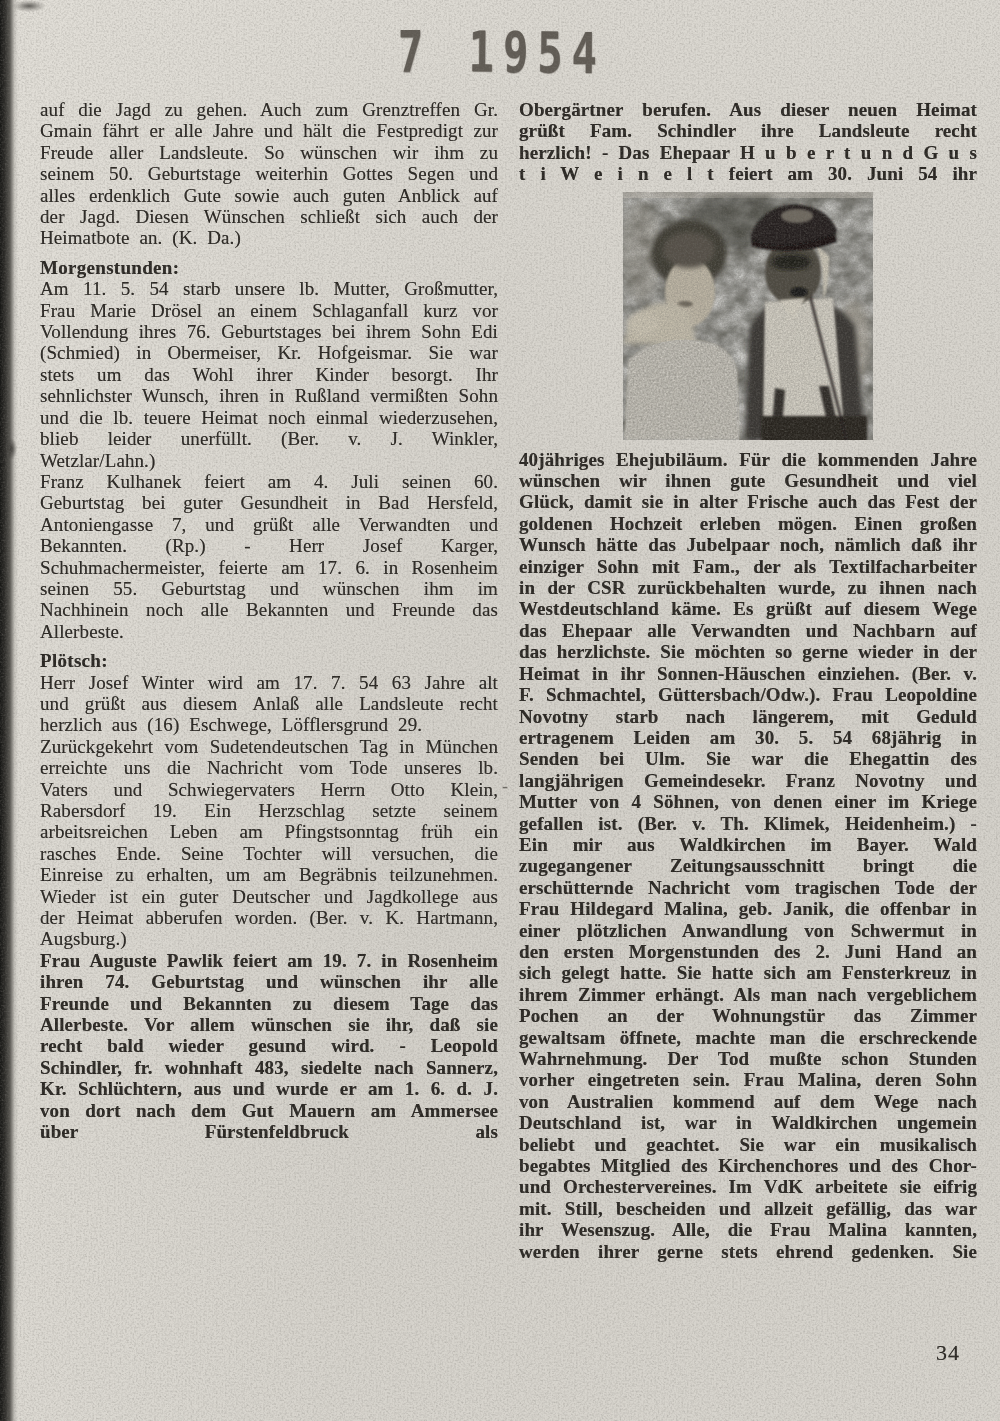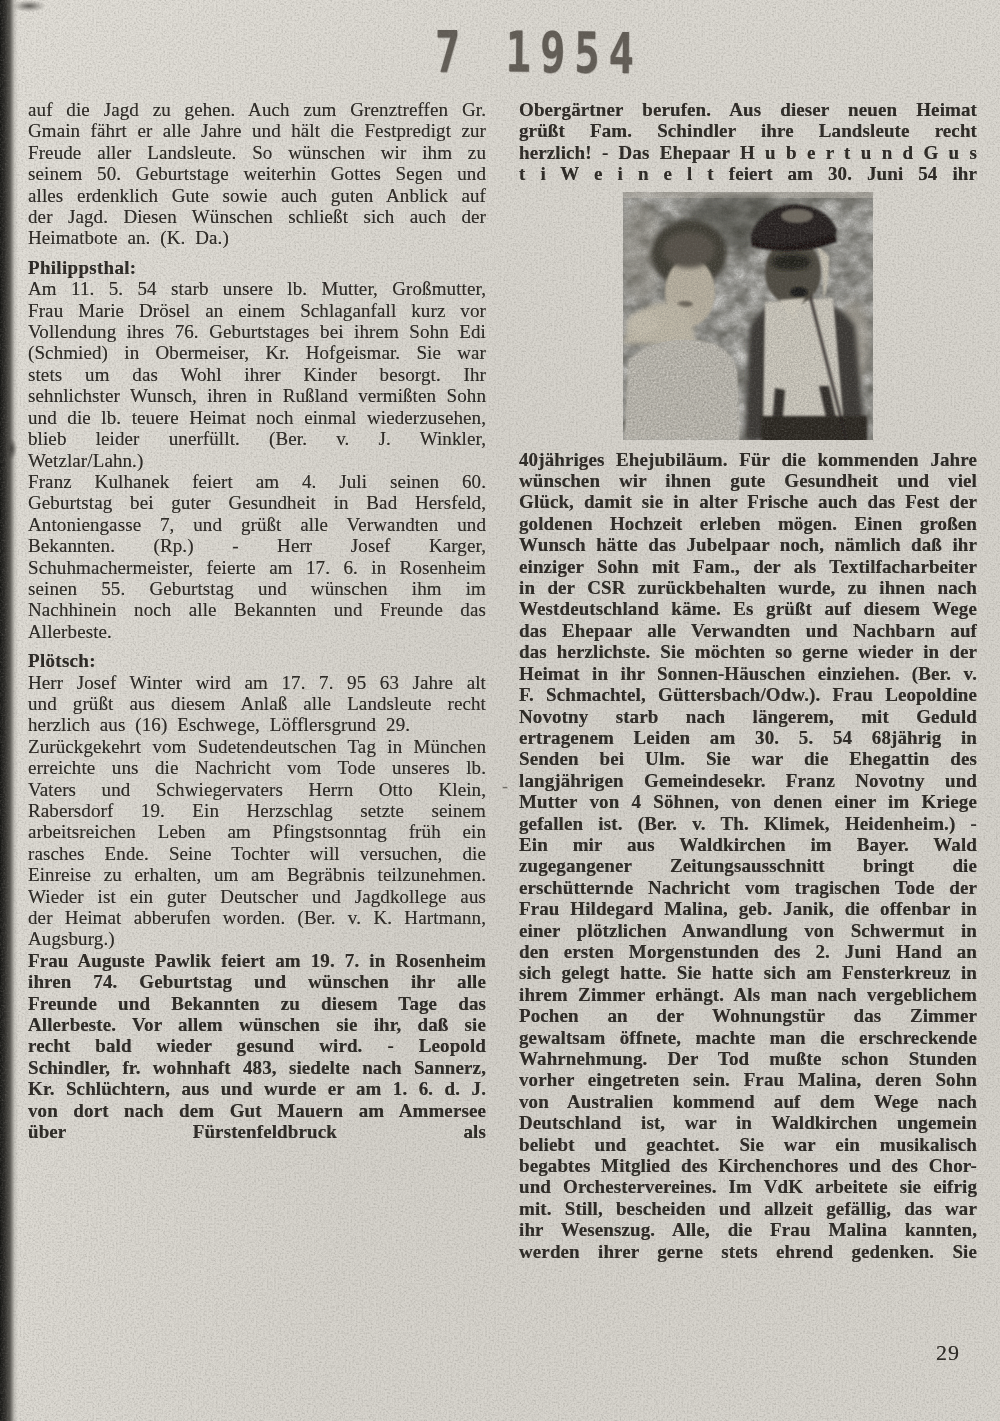--- a/index.html
+++ b/index.html
@@ -25,28 +25,27 @@
     position:absolute; left:12px; top:0px; width:34px; height:12px; z-index:4;
     background:radial-gradient(closest-side,rgba(55,53,49,0.75) 0%,rgba(55,53,49,0.25) 60%,rgba(55,53,49,0) 100%);
   }
   
   .stamp {
     position:absolute; left:398px; top:20px; z-index:5;
     font-family:"DejaVu Sans Mono",monospace; font-weight:700;
     color:#56514a; opacity:0.92;
     text-shadow:0.5px 0.5px 0.8px rgba(86,81,74,0.55), -0.5px 0 0.6px rgba(86,81,74,0.35);
     white-space:nowrap;
-    margin-left:37px;
   }
   .stamp span { display:inline-block; font-size:42px; transform:scaleY(1.34); transform-origin:top; }
   .stamp-issue { margin-right:46px; }
   .stamp-year  { letter-spacing:9px; transform:scaleY(1.34) rotate(0.6deg) !important; }
   
   .col { position:absolute; top:99px; z-index:2; }
-  .col-left  { left:28px;  width:458px; }
+  .col-left  { left:40px;  width:458px; }
   .col-right { left:519px; width:458px; }
   p.body {
     margin:0; text-align:justify; text-justify:inter-word;
     font-size:19px; line-height:21.4px;
     word-spacing:5px; letter-spacing:0.1px;
     text-shadow:0 0 0.5px rgba(42,39,35,0.55);
   }
   p.cont { text-align-last:justify;font-weight:bold; }
   p.sect {
     margin:8px 0 0 0; font-weight:700; font-size:19px; line-height:21.4px;
@@ -73,25 +72,25 @@
   <div class="binding"></div>
   <div class="edge-blob"></div>
   <div class="corner-smudge"></div>
 
   <div class="stamp">
     <span class="stamp-issue">7</span><span class="stamp-year">1954</span>
   </div>
 
   <div class="col col-left">
     <p class="body">auf die Jagd zu gehen. Auch zum Grenztreffen Gr. Gmain fährt er alle Jahre und hält die Festpredigt zur Freude aller Landsleute. So wünschen wir ihm zu seinem 50. Geburtstage weiterhin Gottes Segen und alles erdenklich Gute sowie auch guten Anblick auf der Jagd. Diesen Wünschen schließt sich auch der Heimatbote an. (K. Da.)</p>
-    <p class="sect">Philippsthal:</p>
+    <p class="sect">Morgenstunden:</p>
     <p class="body">Am 11. 5. 54 starb unsere lb. Mutter, Großmutter, Frau Marie Drösel an einem Schlaganfall kurz vor Vollendung ihres 76. Geburtstages bei ihrem Sohn Edi (Schmied) in Obermeiser, Kr. Hofgeismar. Sie war stets um das Wohl ihrer Kinder besorgt. Ihr sehnlichster Wunsch, ihren in Rußland vermißten Sohn und die lb. teuere Heimat noch einmal wiederzusehen, blieb leider unerfüllt. (Ber. v. J. Winkler, Wetzlar/Lahn.)</p>
     <p class="body">Franz Kulhanek feiert am 4. Juli seinen 60. Geburtstag bei guter Gesundheit in Bad Hersfeld, Antoniengasse 7, und grüßt alle Verwandten und Bekannten. (Rp.) - Herr Josef Karger, Schuhmachermeister, feierte am 17. 6. in Rosenheim seinen 55. Geburtstag und wünschen ihm im Nachhinein noch alle Bekannten und Freunde das Allerbeste.</p>
     <p class="sect">Plötsch:</p>
-    <p class="body">Herr Josef Winter wird am 17. 7. 95 63 Jahre alt und grüßt aus diesem Anlaß alle Landsleute recht herzlich aus (16) Eschwege, Löfflersgrund 29.</p>
+    <p class="body">Herr Josef Winter wird am 17. 7. 54 63 Jahre alt und grüßt aus diesem Anlaß alle Landsleute recht herzlich aus (16) Eschwege, Löfflersgrund 29.</p>
     <p class="body">Zurückgekehrt vom Sudetendeutschen Tag in München erreichte uns die Nachricht vom Tode unseres lb. Vaters und Schwiegervaters Herrn Otto Klein, Rabersdorf 19. Ein Herzschlag setzte seinem arbeitsreichen Leben am Pfingstsonntag früh ein rasches Ende. Seine Tochter will versuchen, die Einreise zu erhalten, um am Begräbnis teilzunehmen. Wieder ist ein guter Deutscher und Jagdkollege aus der Heimat abberufen worden. (Ber. v. K. Hartmann, Augsburg.)</p>
     <p class="body cont">Frau Auguste Pawlik feiert am 19. 7. in Rosenheim ihren 74. Geburtstag und wünschen ihr alle Freunde und Bekannten zu diesem Tage das Allerbeste. Vor allem wünschen sie ihr, daß sie recht bald wieder gesund wird. - Leopold Schindler, fr. wohnhaft 483, siedelte nach Sannerz, Kr. Schlüchtern, aus und wurde er am 1. 6. d. J. von dort nach dem Gut Mauern am Ammersee über Fürstenfeldbruck als</p>
   </div>
 
   <div class="col col-right">
     <p class="body cont">Obergärtner berufen. Aus dieser neuen Heimat grüßt Fam. Schindler ihre Landsleute recht herzlich! - Das Ehepaar H u b e r t u n d G u s t i W e i n e l t feiert am 30. Juni 54 ihr</p>
 
     <div class="photo-wrap">
       <svg width="250" height="248" viewBox="0 0 250 248" xmlns="http://www.w3.org/2000/svg">
         <defs>
@@ -160,21 +159,21 @@
         <polygon points="156,108 170,128 182,106" fill="#d8d3c6" filter="url(#b1)"></polygon>
         <rect width="250" height="248" filter="url(#pgrain)" opacity="0.5"></rect>
       </svg>
     </div>
 
     <p class="body cont">40jähriges Ehejubiläum. Für die kommenden Jahre wünschen wir ihnen gute Gesundheit und viel Glück, damit sie in alter Frische auch das Fest der goldenen Hochzeit erleben mögen. Einen großen Wunsch hätte das Jubelpaar noch, nämlich daß ihr einziger Sohn mit Fam., der als Textilfacharbeiter in der CSR zurückbehalten wurde, zu ihnen nach Westdeutschland käme. Es grüßt auf diesem Wege das Ehepaar alle Verwandten und Nachbarn auf das herzlichste. Sie möchten so gerne wieder in der Heimat in ihr Sonnen-Häuschen einziehen. (Ber. v. F. Schmachtel, Güttersbach/Odw.). Frau Leopoldine Novotny starb nach längerem, mit Geduld ertragenem Leiden am 30. 5. 54 68jährig in Senden bei Ulm. Sie war die Ehegattin des langjährigen Gemeindesekr. Franz Novotny und Mutter von 4 Söhnen, von denen einer im Kriege gefallen ist. (Ber. v. Th. Klimek, Heidenheim.) - Ein mir aus Waldkirchen im Bayer. Wald zugegangener Zeitungsausschnitt bringt die erschütternde Nachricht vom tragischen Tode der Frau Hildegard Malina, geb. Janik, die offenbar in einer plötzlichen Anwandlung von Schwermut in den ersten Morgenstunden des 2. Juni Hand an sich gelegt hatte. Sie hatte sich am Fensterkreuz in ihrem Zimmer erhängt. Als man nach vergeblichem Pochen an der Wohnungstür das Zimmer gewaltsam öffnete, machte man die erschreckende Wahrnehmung. Der Tod mußte schon Stunden vorher eingetreten sein. Frau Malina, deren Sohn von Australien kommend auf dem Wege nach Deutschland ist, war in Waldkirchen ungemein beliebt und geachtet. Sie war ein musikalisch begabtes Mitglied des Kirchenchores und des Chor- und Orchestervereines. Im VdK arbeitete sie eifrig mit. Still, bescheiden und allzeit gefällig, das war ihr Wesenszug. Alle, die Frau Malina kannten, werden ihrer gerne stets ehrend gedenken. Sie</p>
   </div>
 
   <div class="margin-mark">-</div>
 
-  <div class="pageno">29</div>
+  <div class="pageno">34</div>
 
   <svg class="grain" width="1000" height="1421" xmlns="http://www.w3.org/2000/svg">
     <filter id="paperNoise">
       <feTurbulence type="fractalNoise" baseFrequency="0.55" numOctaves="2" seed="3"></feTurbulence>
       <feColorMatrix type="matrix" values="0 0 0 0 0.22  0 0 0 0 0.21  0 0 0 0 0.19  0.8 0.8 0.8 0 -1.05"></feColorMatrix>
     </filter>
     <rect width="1000" height="1421" filter="url(#paperNoise)" opacity="0.45"></rect>
   </svg>
 
 </div>

